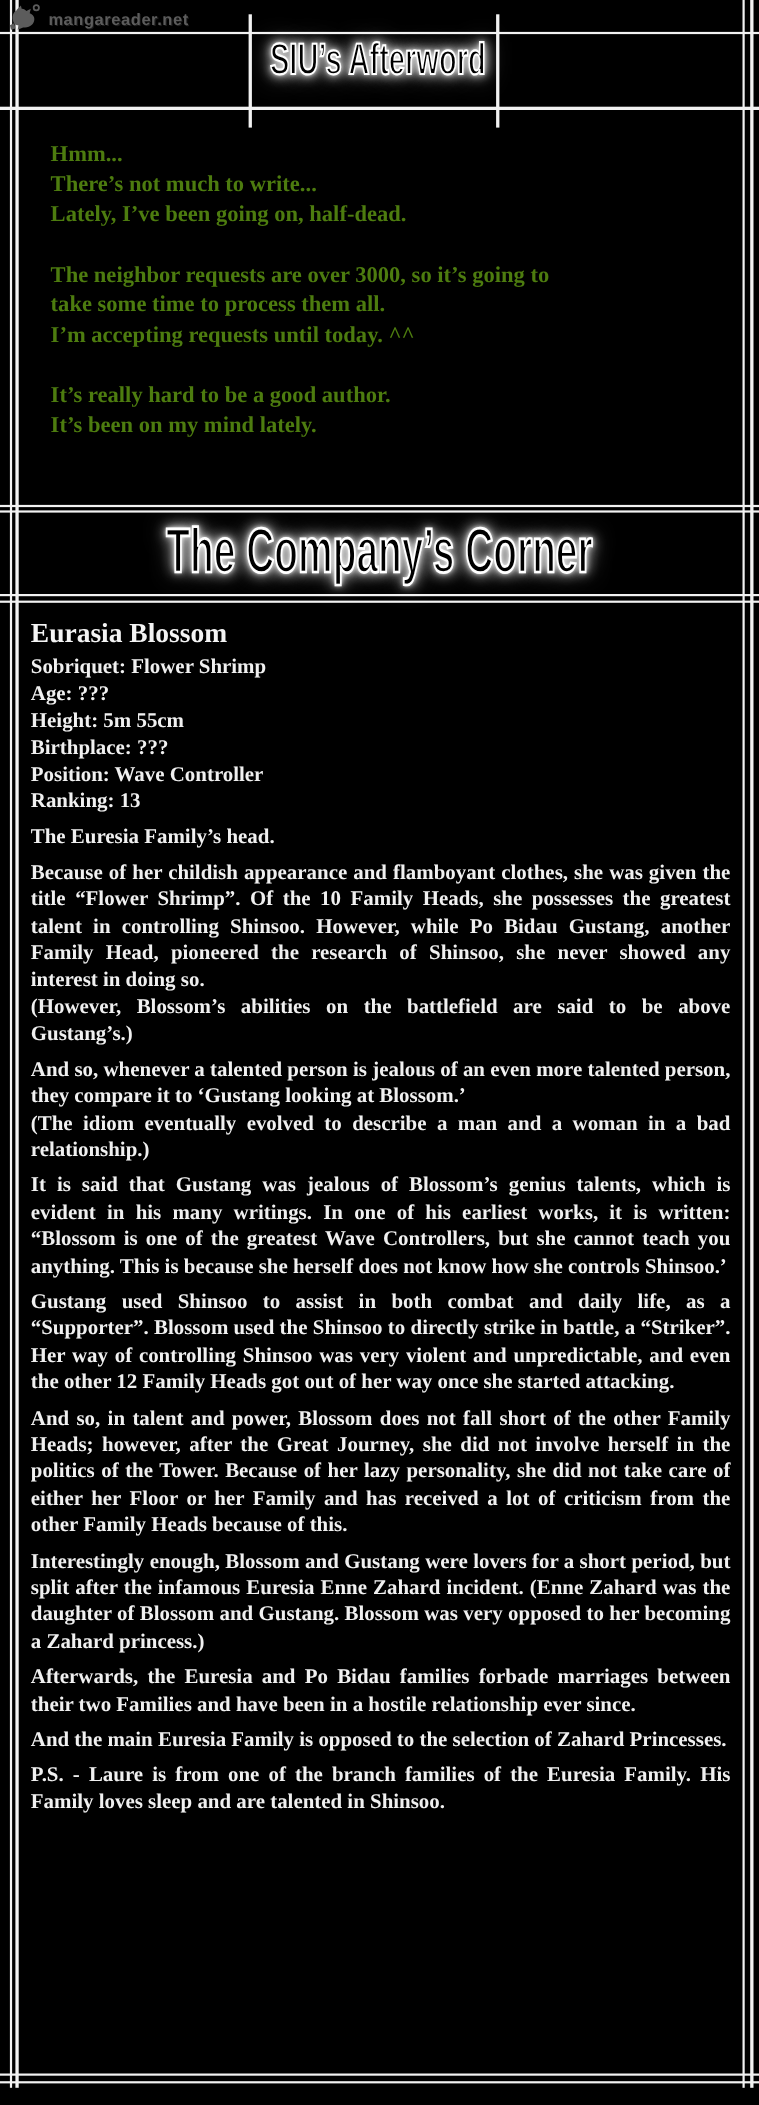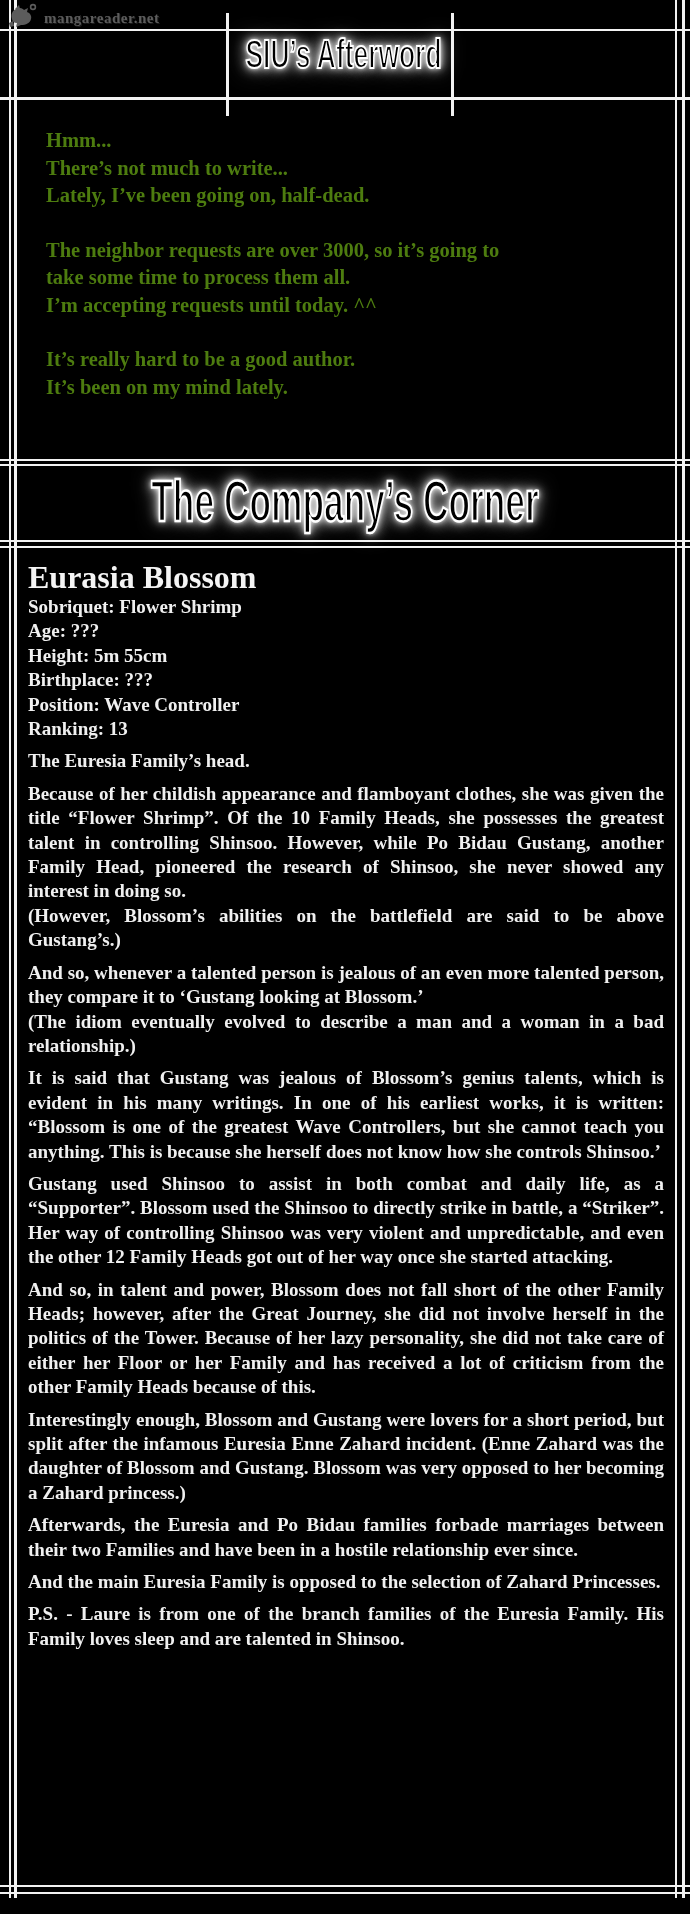--- a/index.html
+++ b/index.html
@@ -28,21 +28,21 @@
   .h-cc-3{top:540px;}
   .h-cc-4{top:546px;}
   .h-bot-1{top:1885px;}
   .h-bot-2{top:1892px;}
 
   
   .watermark{position:absolute;left:6px;top:3px;display:flex;align-items:flex-start;z-index:5;}
   .wm-logo{width:36px;height:28px;}
   .wm-text{
     margin-left:2px;margin-top:7px;
-    font-family:Liberation Serif, serif;
+    font-family:Liberation Sans, sans-serif;
     font-weight:bold;font-size:15px;letter-spacing:.5px;
     color:#5c5c5c;text-shadow:1px 1px 0 #1c1c1c;
   }
 
   
   .glow-title{
     position:absolute;text-align:center;
     font-family:"Liberation Sans", sans-serif;font-weight:bold;
     color:#000;
     -webkit-text-stroke:2px #fff;
@@ -69,21 +69,21 @@
   }
   .afterword p{margin:0 0 27px 0;white-space:pre-line;}
 
   
   .bio{
     position:absolute;left:28px;top:562px;width:636px;
     color:#f0f0f0;font-weight:bold;
     font-size:19px;line-height:24.4px;
   }
   .bio h2{
-    margin:0 0 3px 0;font-size:32px;line-height:30px;font-weight:bold;color:#f4f4f4;
+    margin:0 0 3px 0;font-size:25px;line-height:30px;font-weight:bold;color:#f4f4f4;
   }
   .bio .stats{white-space:pre-line;}
   .bio p{
     margin:8px 0 0 0;
     text-align:justify;
     white-space:pre-line;
   }
 </style>
 </head>
 <body>

